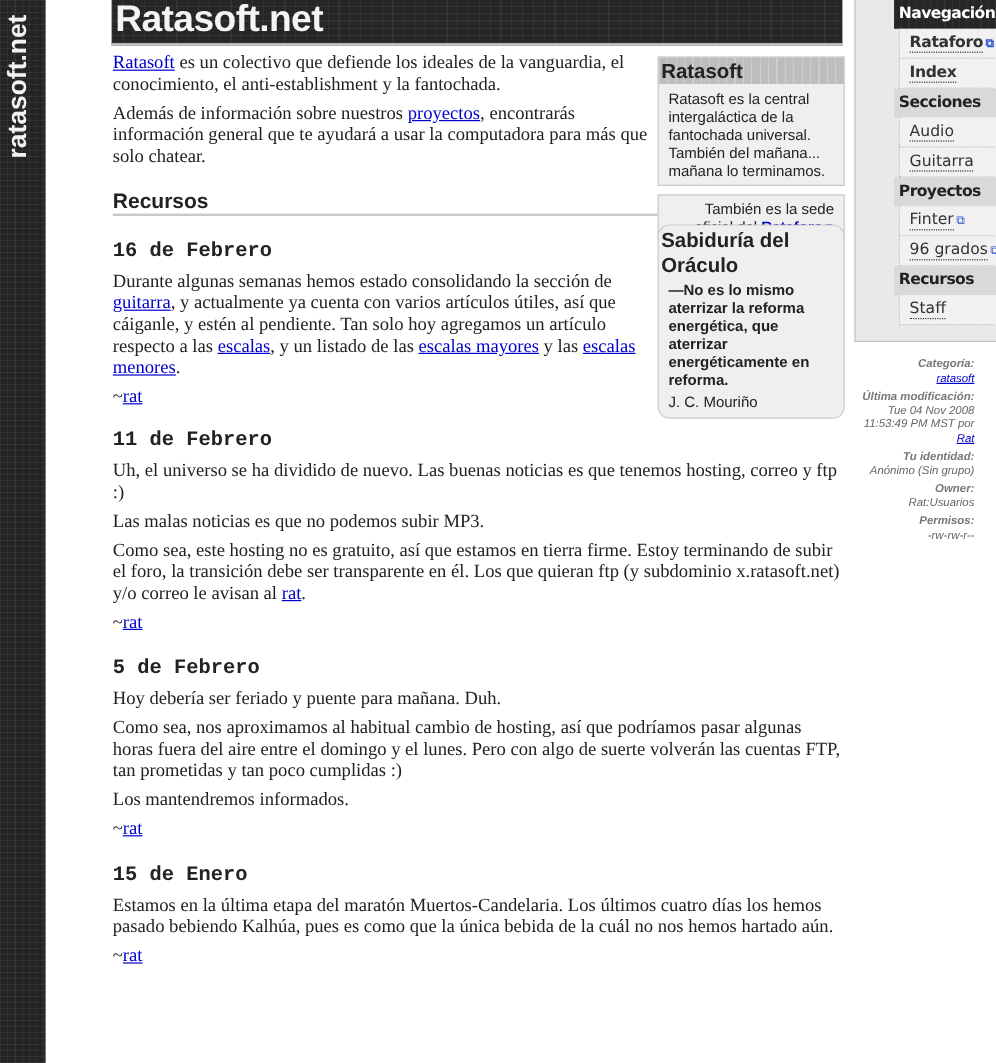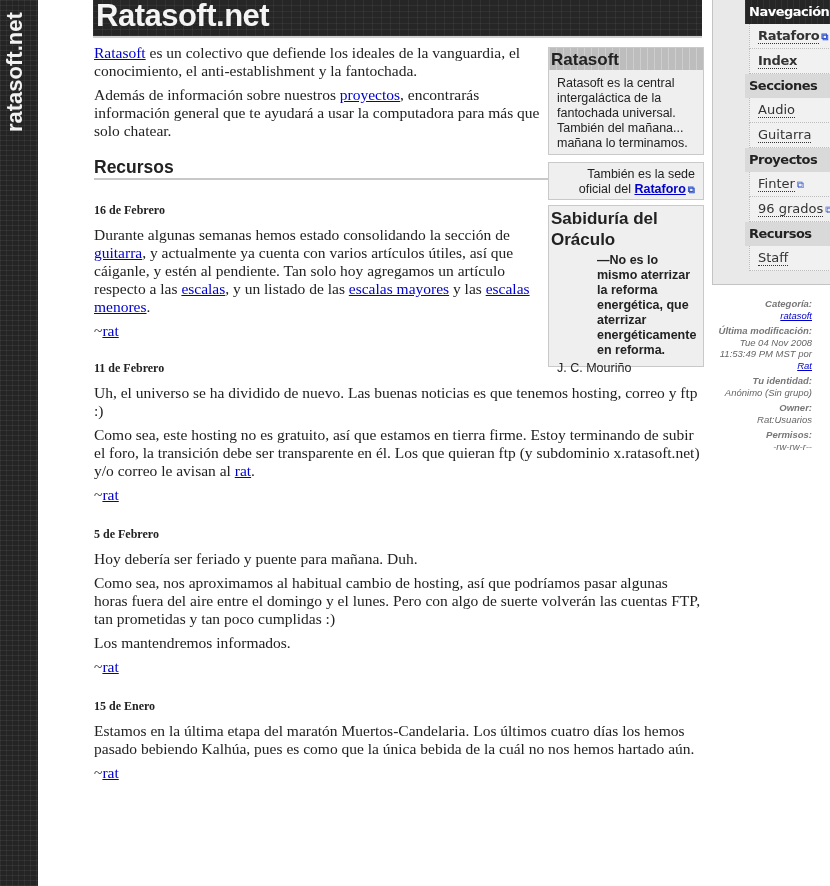--- a/index.html
+++ b/index.html
@@ -48,43 +48,43 @@
       font-size: 15.5px; line-height: 18px;
     }
     #main p { margin: 0 0 6px 0; }
     .intro { width: 450px; }
     .section-h {
       font-family: "Liberation Sans", sans-serif; font-weight: bold; font-size: 17.5px;
       margin: 18px 0 0 0; padding-bottom: 2px; border-bottom: 2px solid #c8c8c8;
       width: 454px;
     }
     .post h3 {
-      font-family: Liberation Serif, serif; font-weight: bold; font-size: 12px;
+      font-family: Liberation Mono, monospace; font-weight: bold; font-size: 17px;
       margin: 20px 0 6px 0; line-height: 20px;
     }
     .post .sig { margin-top: 0; }
 
     
     .box {
       position: absolute; background: #efefef; border: 1px solid #c9c9c9;
       font-family: "Liberation Sans", sans-serif; font-size: 12.5px; line-height: 15px; color: #222;
     }
     #box-ratasoft { left: 548px; top: 47px; width: 154px; height: 106px; }
     #box-ratasoft .bh {
       background-color: #bdbdbd;
       background-image: repeating-linear-gradient(90deg, rgba(255,255,255,0.25) 0 1px, transparent 1px 7px);
       font-weight: bold; font-size: 17px; line-height: 21px; padding: 1px 2px 0 2px; color: #222;
     }
     #box-ratasoft .bb { padding: 6px 8px 0 8px; }
     #box-rataforo { left: 548px; top: 162px; width: 154px; height: 36px; }
     #box-rataforo .bb { padding: 4px 8px 0 8px; text-align: right; }
     #box-rataforo a { font-weight: bold; }
-    #box-oracle { left: 548px; top: 205px; width: 154px; height: 160px; }
+    #box-oracle { left: 548px; top: 187px; width: 154px; height: 160px; border-radius: 10px; }
     #box-oracle .bh { font-weight: bold; font-size: 17px; line-height: 21px; padding: 2px 2px 0 2px; color: #222; }
-    #box-oracle .quote { font-weight: bold; padding: 3px 8px 0 8px; margin-left: 40px; }
+    #box-oracle .quote { font-weight: bold; padding: 3px 8px 0 8px; }
     #box-oracle .author { padding: 3px 8px 0 8px; }
 
     
     #nav {
       position: absolute; left: 712px; top: 0; width: 98px; height: 284px;
       background: #e9e9e9; border: 1px solid #c3c3c3; border-top: none;
       font-family: "DejaVu Sans", sans-serif;
       padding-left: 32px;
     }
     #nav .nav-head-main {
@@ -133,20 +133,21 @@
 
   <div class="post" style="width:440px;">
     <h3>16 de Febrero</h3>
     <p><span>Durante algunas semanas hemos estado consolidando la sección de </span><a href="#">guitarra</a><span>, y actualmente ya cuenta con varios artículos útiles, así que cáiganle, y estén al pendiente. Tan solo hoy agregamos un artículo respecto a las </span><a href="#">escalas</a><span>, y un listado de las </span><a href="#">escalas mayores</a><span> y las </span><a href="#">escalas menores</a><span>.</span></p>
     <p class="sig"><span>~</span><a href="#">rat</a></p>
   </div>
 
   <div class="post" style="margin-top:-2px;">
     <h3>11 de Febrero</h3>
     <p>Uh, el universo se ha dividido de nuevo. Las buenas noticias es que tenemos hosting, correo y ftp :)</p>
+    <p>Las malas noticias es que no podemos subir MP3.</p>
     <p><span>Como sea, este hosting no es gratuito, así que estamos en tierra firme. Estoy terminando de subir el foro, la transición debe ser transparente en él. Los que quieran ftp (y subdominio x.ratasoft.net) y/o correo le avisan al </span><a href="#">rat</a><span>.</span></p>
     <p class="sig"><span>~</span><a href="#">rat</a></p>
   </div>
 
   <div class="post">
     <h3>5 de Febrero</h3>
     <p>Hoy debería ser feriado y puente para mañana. Duh.</p>
     <p>Como sea, nos aproximamos al habitual cambio de hosting, así que podríamos pasar algunas horas fuera del aire entre el domingo y el lunes. Pero con algo de suerte volverán las cuentas FTP, tan prometidas y tan poco cumplidas :)</p>
     <p>Los mantendremos informados.</p>
     <p class="sig"><span>~</span><a href="#">rat</a></p>

